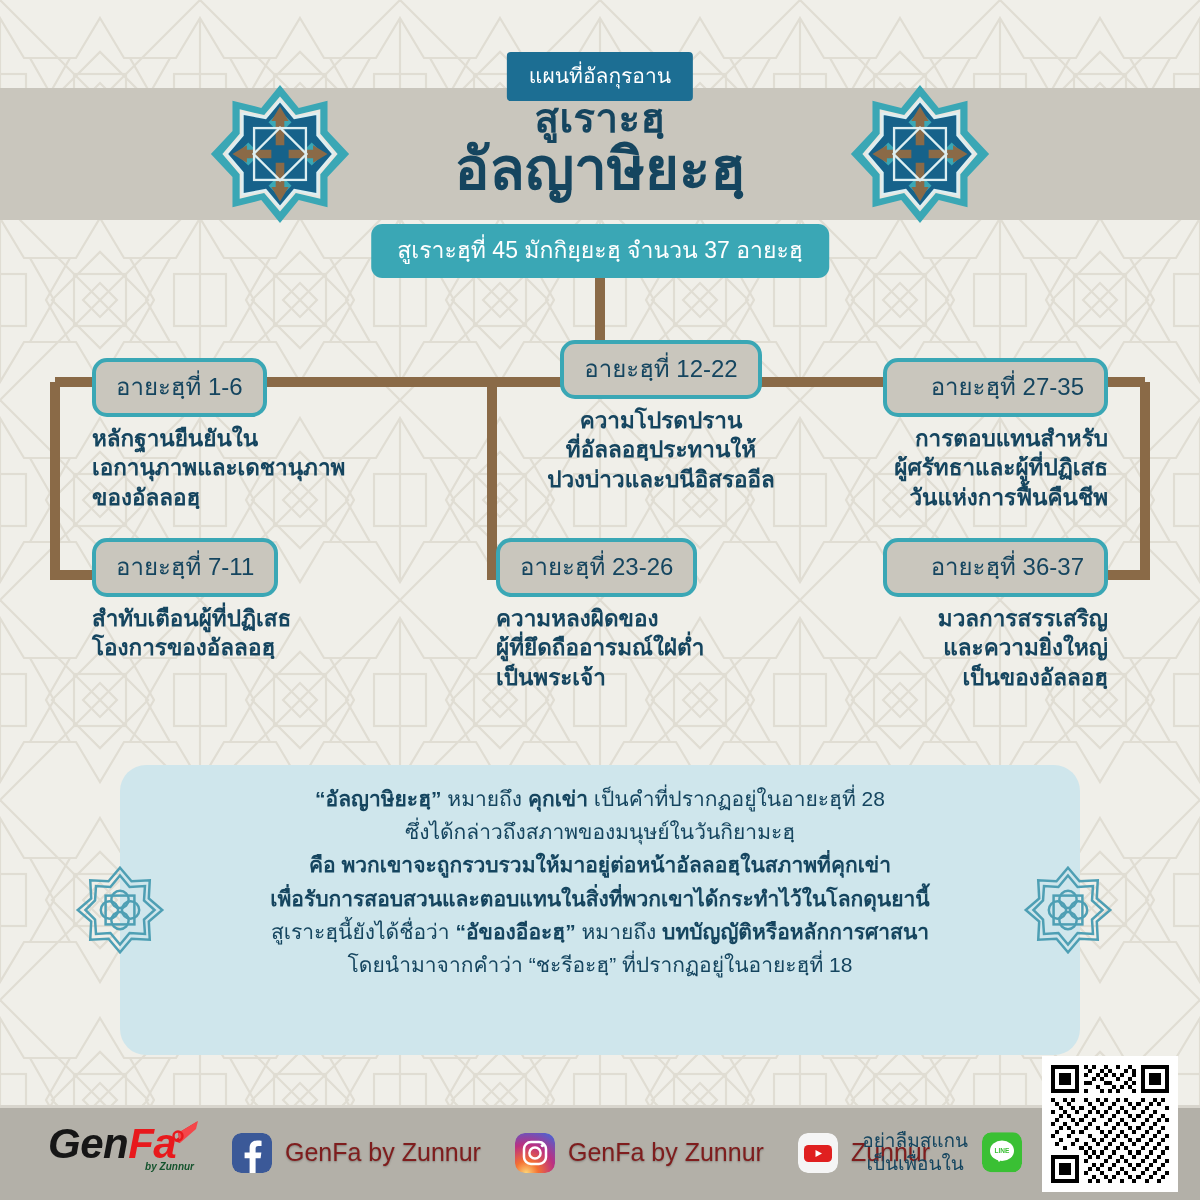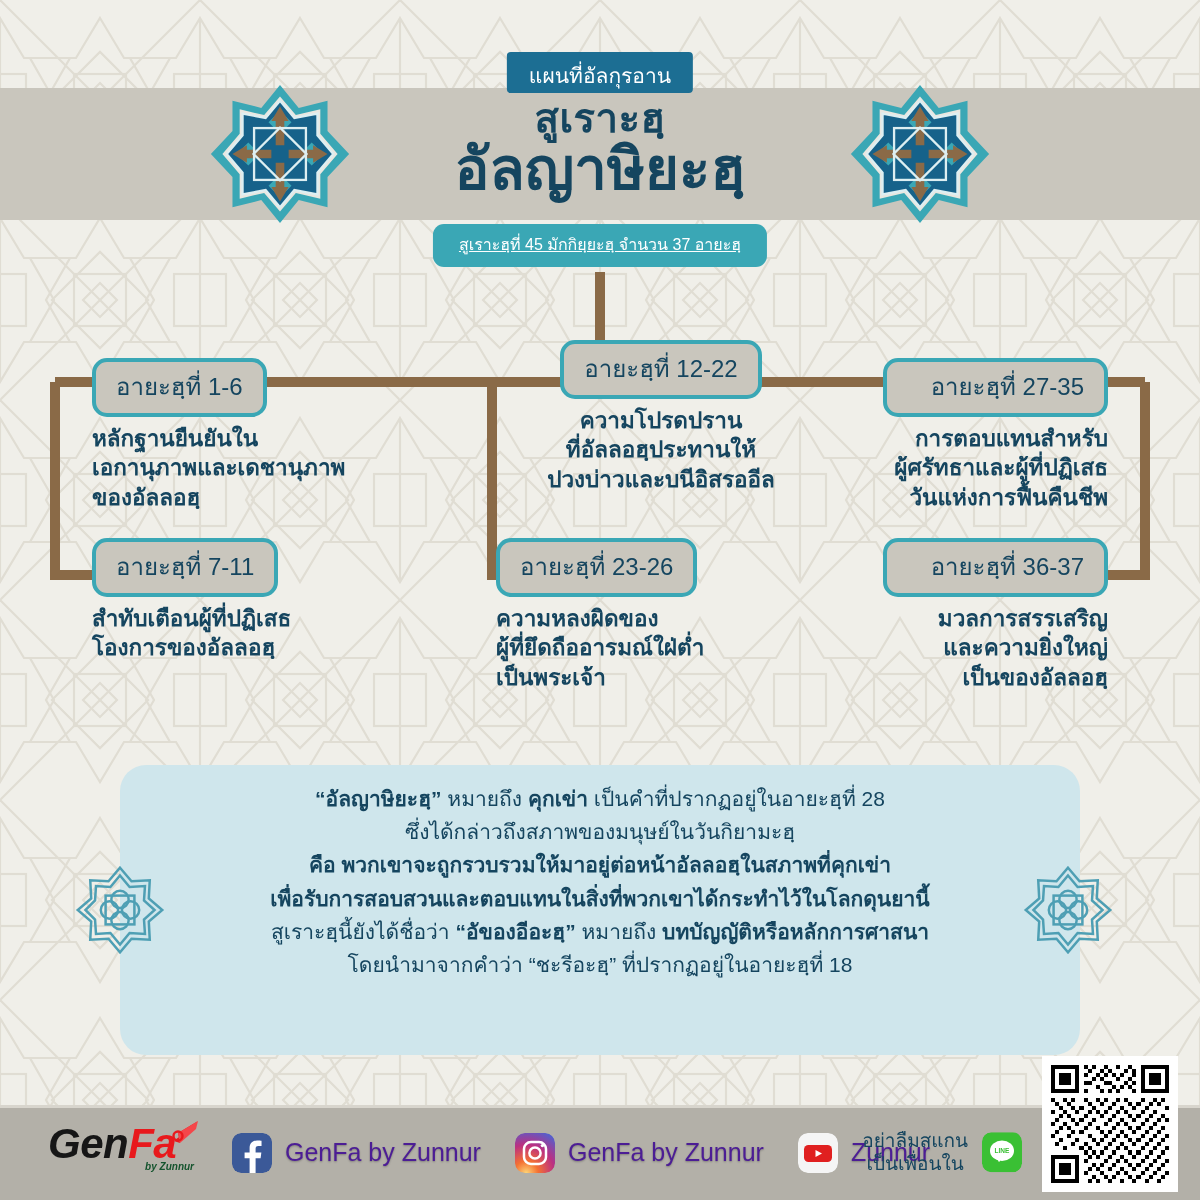--- a/index.html
+++ b/index.html
@@ -29,21 +29,21 @@
     left: 0; top: 88px; width: 1200px; height: 132px;
     background: #c9c6bd;
   }
   #title-tag {
     position: absolute;
     left: 50%; transform: translateX(-50%);
     top: 52px;
     background: #1c6e93;
     color: #ffffff;
     border-radius: 4px;
-    padding: 7px 22px 1px;
+    padding: 7px 22px 9px;
     font-size: 21px;
     white-space: nowrap;
     z-index: 8;
   }
   #title-main {
     position: absolute;
     left: 0; right: 0; top: 98px;
     text-align: center;
     color: #15455f;
     z-index: 8;
@@ -62,24 +62,23 @@
     margin-top: 2px;
   }
   #subtitle-bar {
     position: absolute;
     left: 50%; transform: translateX(-50%);
     top: 224px;
     background: #3aa7b5;
     color: #ffffff;
     border-radius: 11px;
     padding: 8px 26px 10px;
-    font-size: 16px;
+    font-size: 23px;
     white-space: nowrap;
     z-index: 8;
-    text-decoration: underline;
   }
   .medallion { position: absolute; top: 82px; z-index: 9; }
   #medallion-left  { left: 208px; }
   #medallion-right { left: 848px; }
 
   
   #connectors { position: absolute; top: 0; left: 0; z-index: 3; }
 
   
   .branch {
@@ -157,21 +156,21 @@
   #genfa-fa  { color: #e8191c; }
   #genfa-sub {
     position: absolute; right: 4px; top: 38px;
     font-size: 10px; font-weight: bold; font-style: italic; color: #14532d;
   }
   .social {
     display: flex; align-items: center;
     margin-left: 34px;
   }
   .social-label {
-    color: #4c1d95; font-size: 25px; margin-left: 13px;
+    color: #7f1d1d; font-size: 25px; margin-left: 13px;
     text-shadow: 0 1px 2px rgba(0,0,0,.28);
     white-space: nowrap;
   }
   .sq-icon { width: 40px; height: 40px; border-radius: 9px; flex: none; }
   #line-block {
     position: absolute; right: 178px; top: 50%;
     transform: translateY(-50%);
     display: flex; align-items: center;
   }
   #line-msg {

